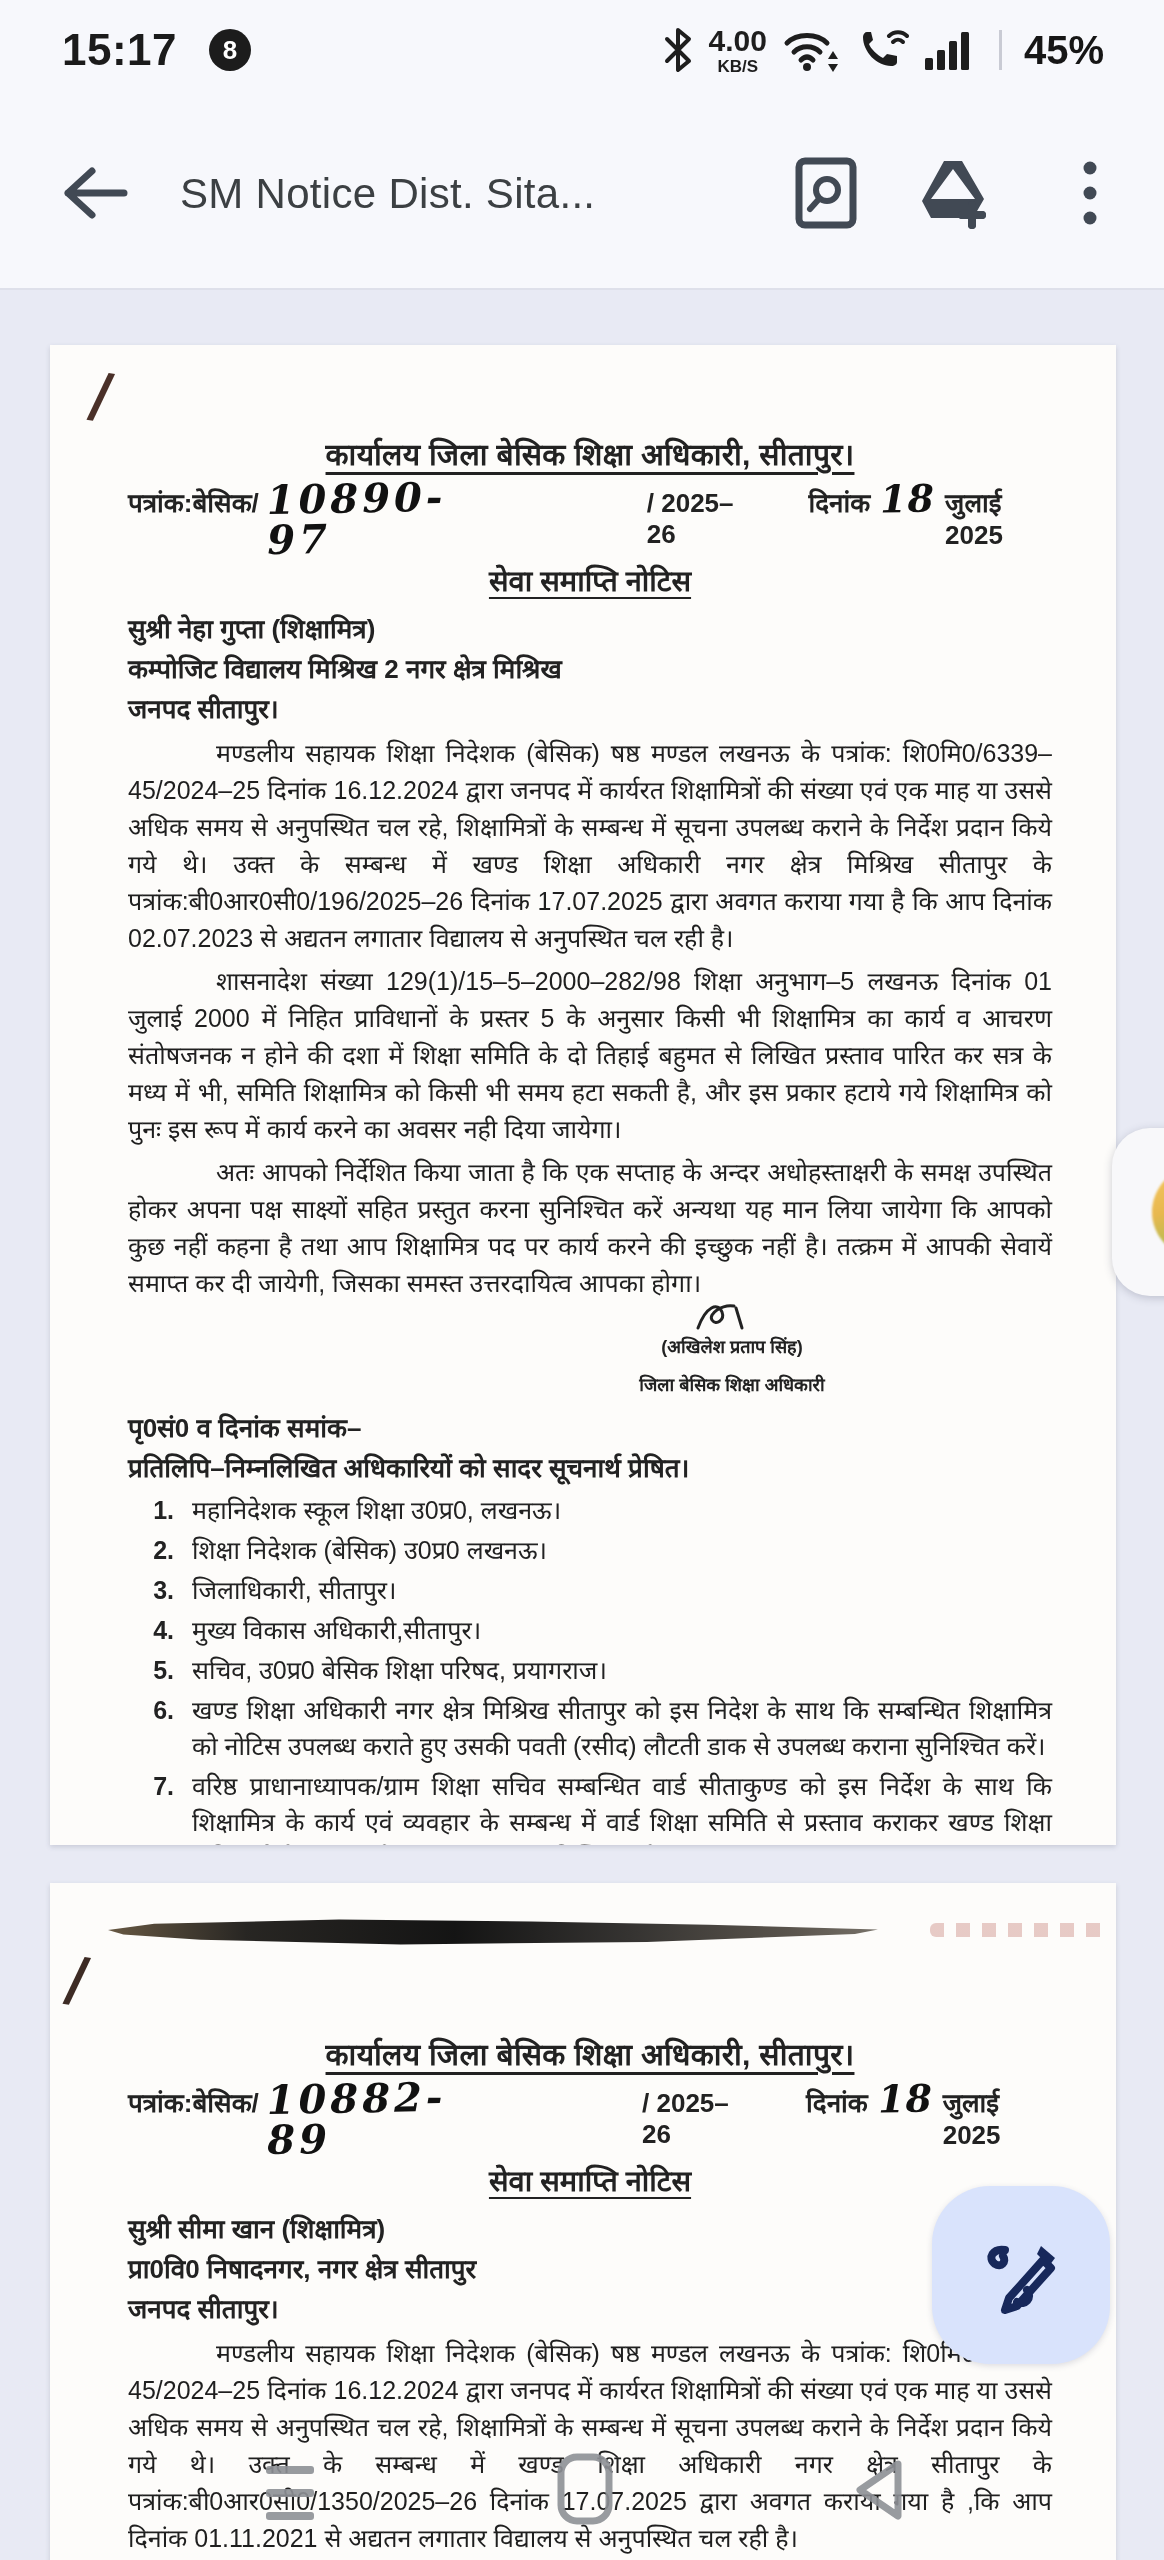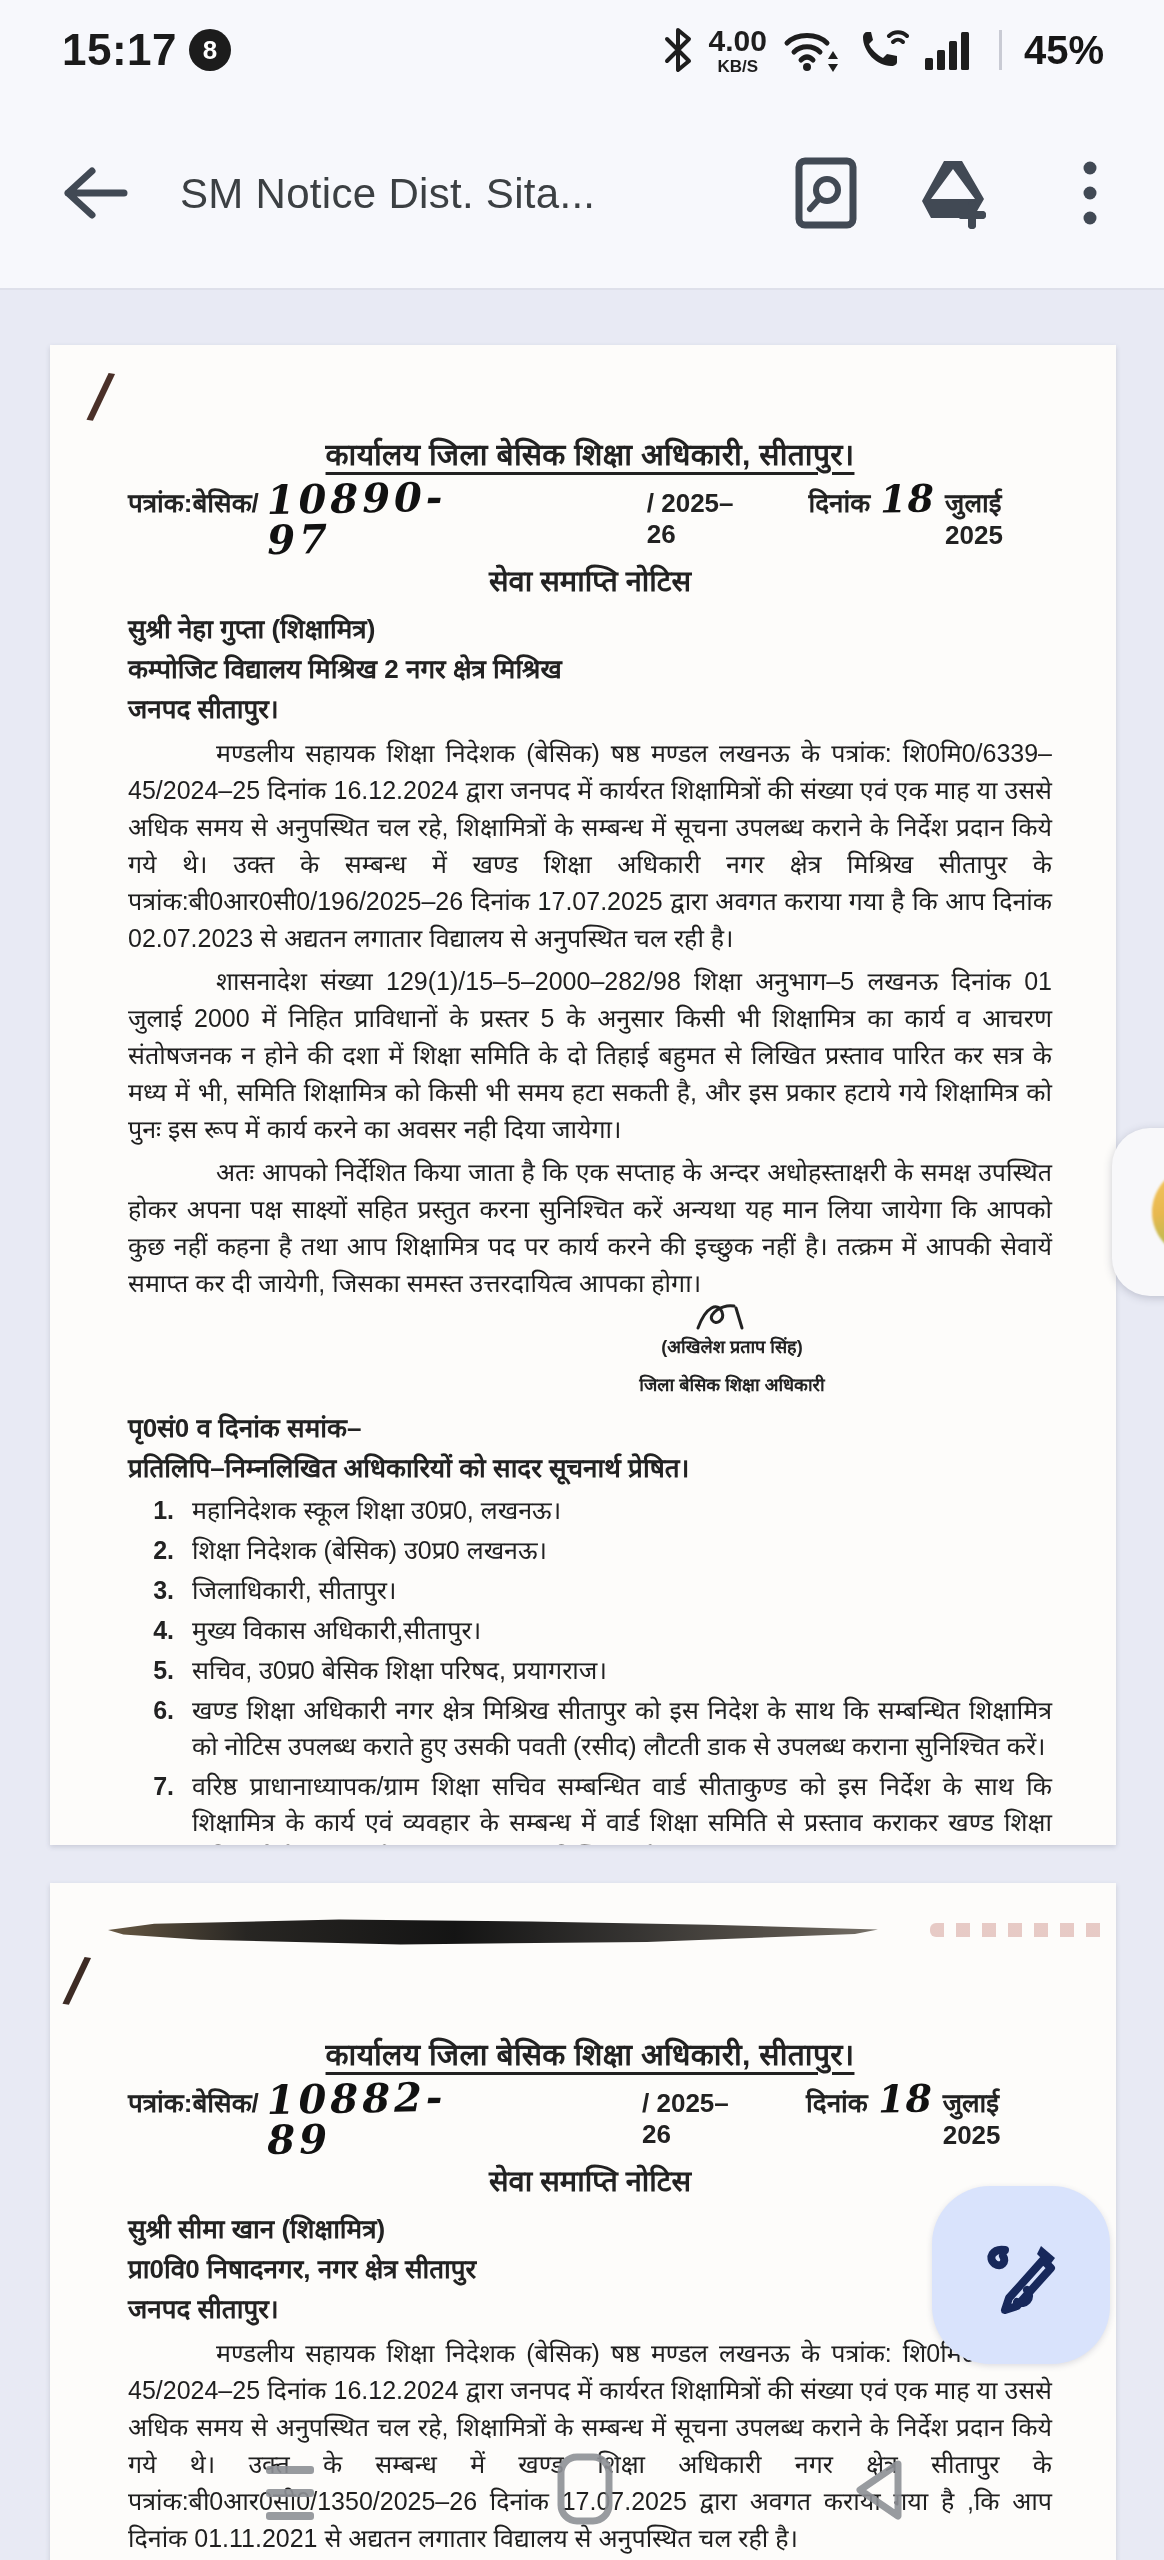--- a/index.html
+++ b/index.html
@@ -11,21 +11,21 @@
   }
   
   .top-chrome{
     position:absolute;left:0;top:0;width:1164px;height:290px;
     background:#f7f8fc;border-bottom:2px solid #dee0ea;box-sizing:border-box;
   }
   .status-bar{
     position:absolute;left:0;top:0;width:1164px;height:100px;
     display:flex;align-items:center;color:#1e1e1e;
   }
-  .status-left{display:flex;align-items:center;gap:12px;margin-left:62px;}
+  .status-left{display:flex;align-items:center;gap:32px;margin-left:62px;}
   .status-time{font-size:44px;font-weight:700;letter-spacing:.5px;color:#1b1b1b;}
   .notif-badge{
     width:42px;height:42px;border-radius:50%;background:#1c1c1c;color:#fff;
     display:flex;align-items:center;justify-content:center;
     font-size:26px;font-weight:700;
   }
   .status-right{display:flex;align-items:center;gap:16px;margin-left:auto;margin-right:60px;}
   .net-speed{display:flex;flex-direction:column;align-items:center;line-height:1;}
   .net-speed .val{font-size:30px;font-weight:700;}
   .net-speed .unit{font-size:17px;font-weight:700;margin-top:2px;}
@@ -64,21 +64,21 @@
   .letter-line{
     display:flex;align-items:baseline;font-size:26px;font-weight:600;margin-top:4px;
   }
   .handwrite{
     font-family:"DejaVu Serif",serif;font-style:italic;font-weight:700;
     font-size:40px;letter-spacing:4px;transform:rotate(-1deg);color:#111;
     line-height:1;
   }
   .hw-small{font-size:38px;letter-spacing:1px;margin:0 10px;}
   .notice-title{
-    font-size:29px;font-weight:700;text-underline-offset:6px;
+    font-size:29px;font-weight:700;text-decoration:underline;text-underline-offset:6px;
     display:inline-block;
   }
   .addr{font-size:26px;font-weight:700;line-height:40px;}
   .doc-para{
     font-size:25px;font-weight:500;line-height:37px;text-align:justify;
     text-indent:88px;margin:6px 0 0 0;color:#1f1f1f;
   }
   .sig-block{margin:26px 110px 0 auto;width:420px;text-align:center;position:relative;}
   .sig-line{font-size:18px;font-weight:700;line-height:38px;}
   .endorse{font-size:26px;font-weight:700;line-height:40px;margin-top:4px;}

